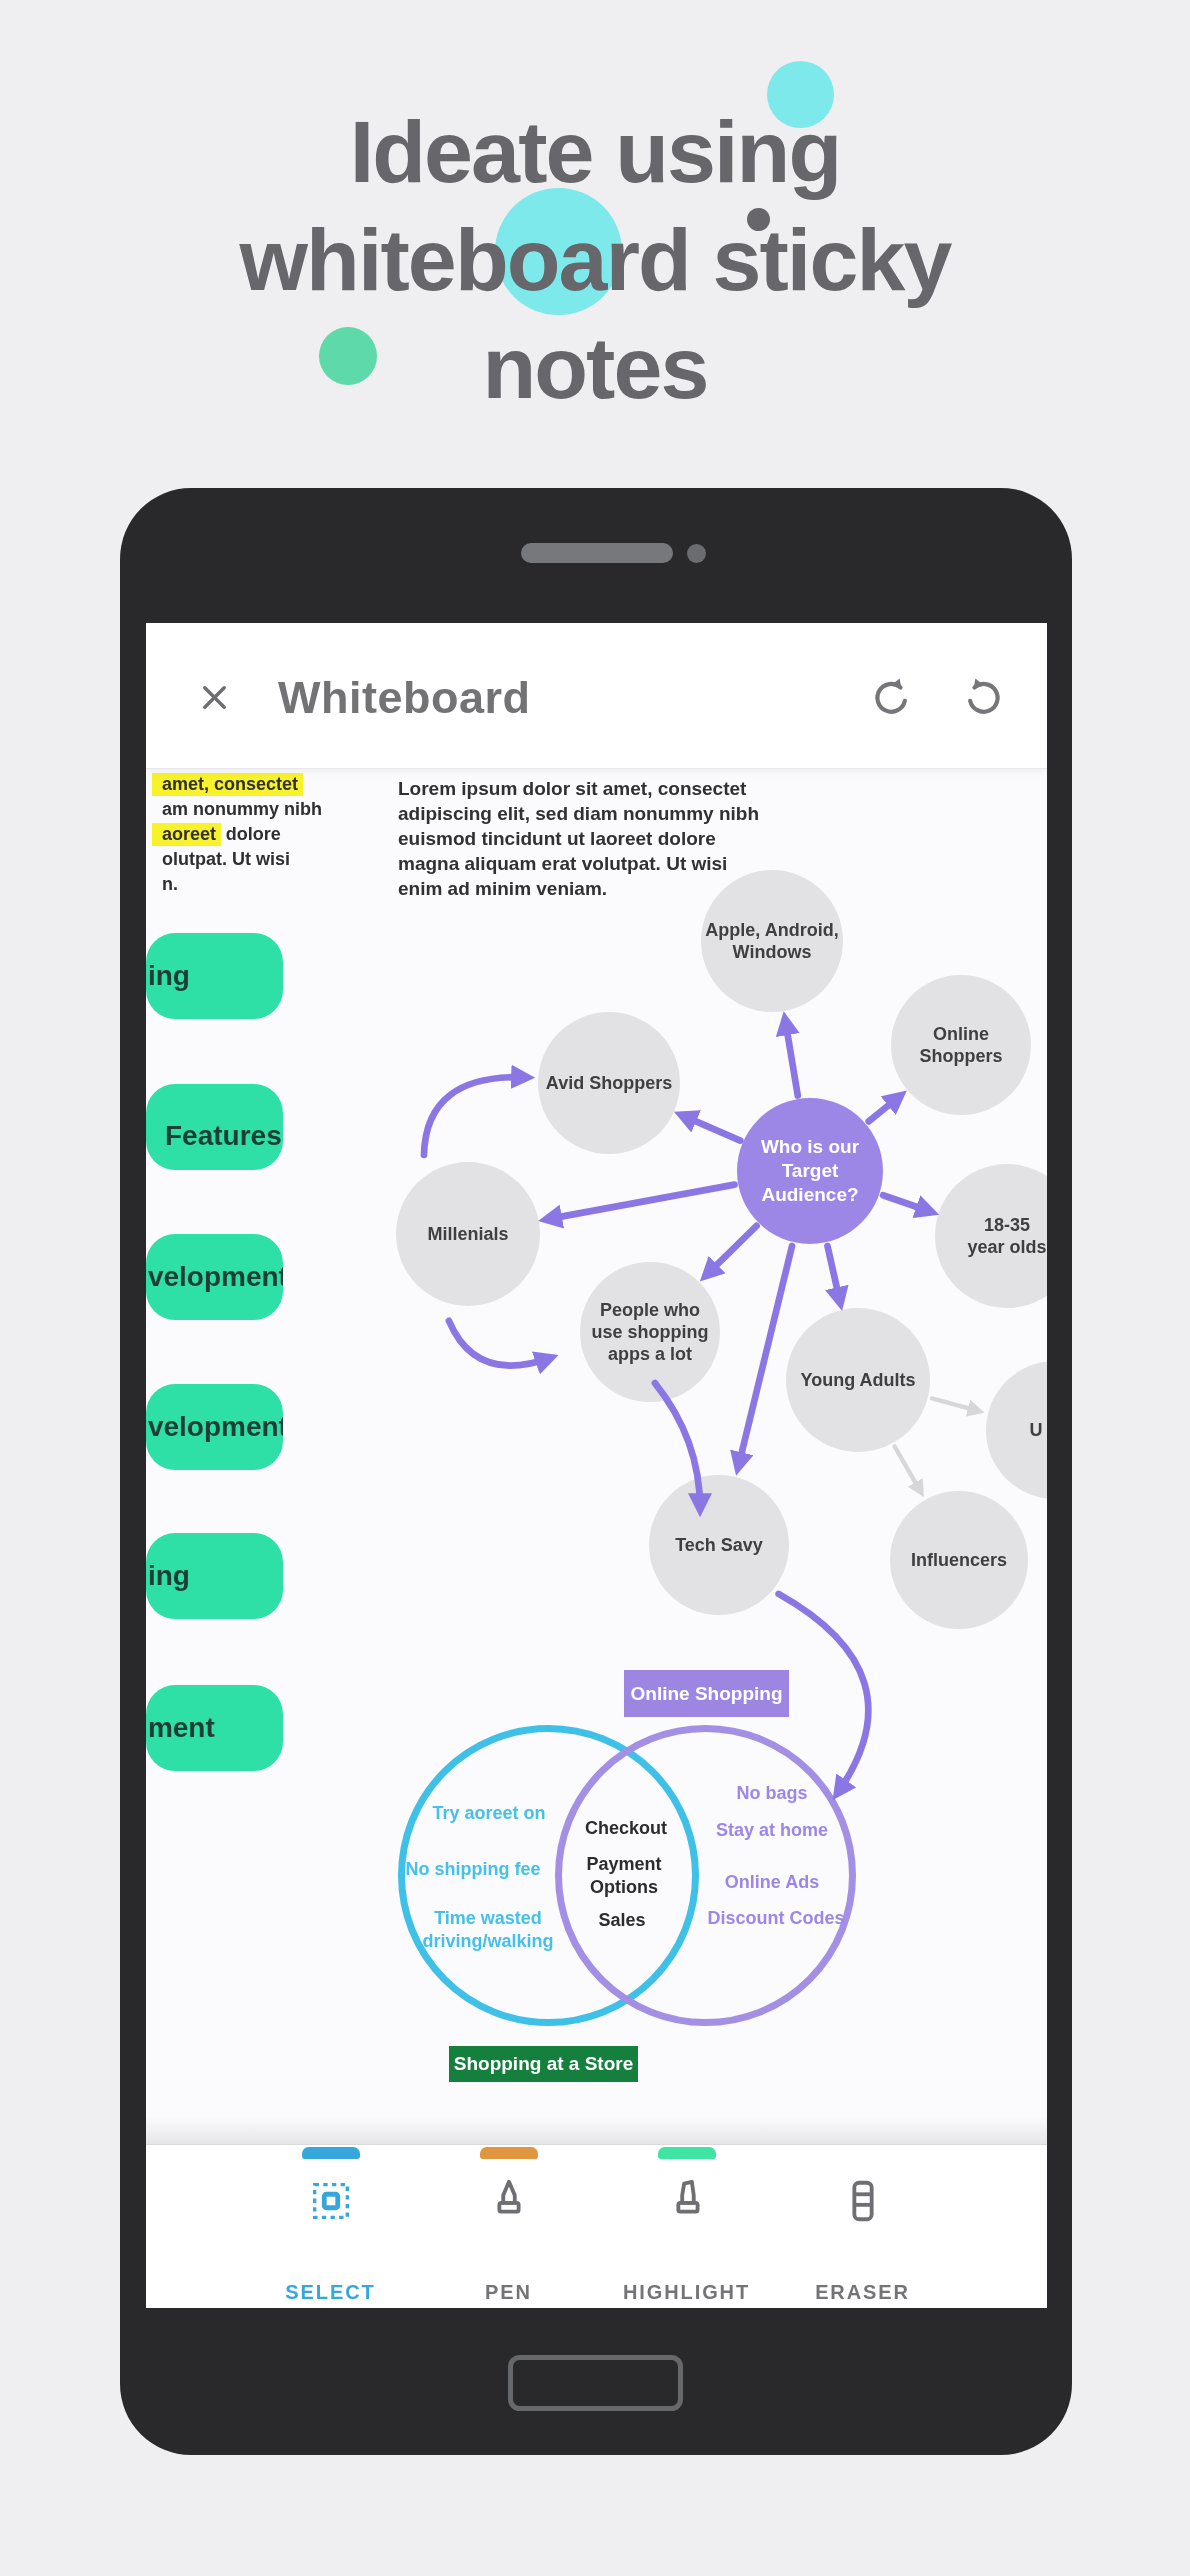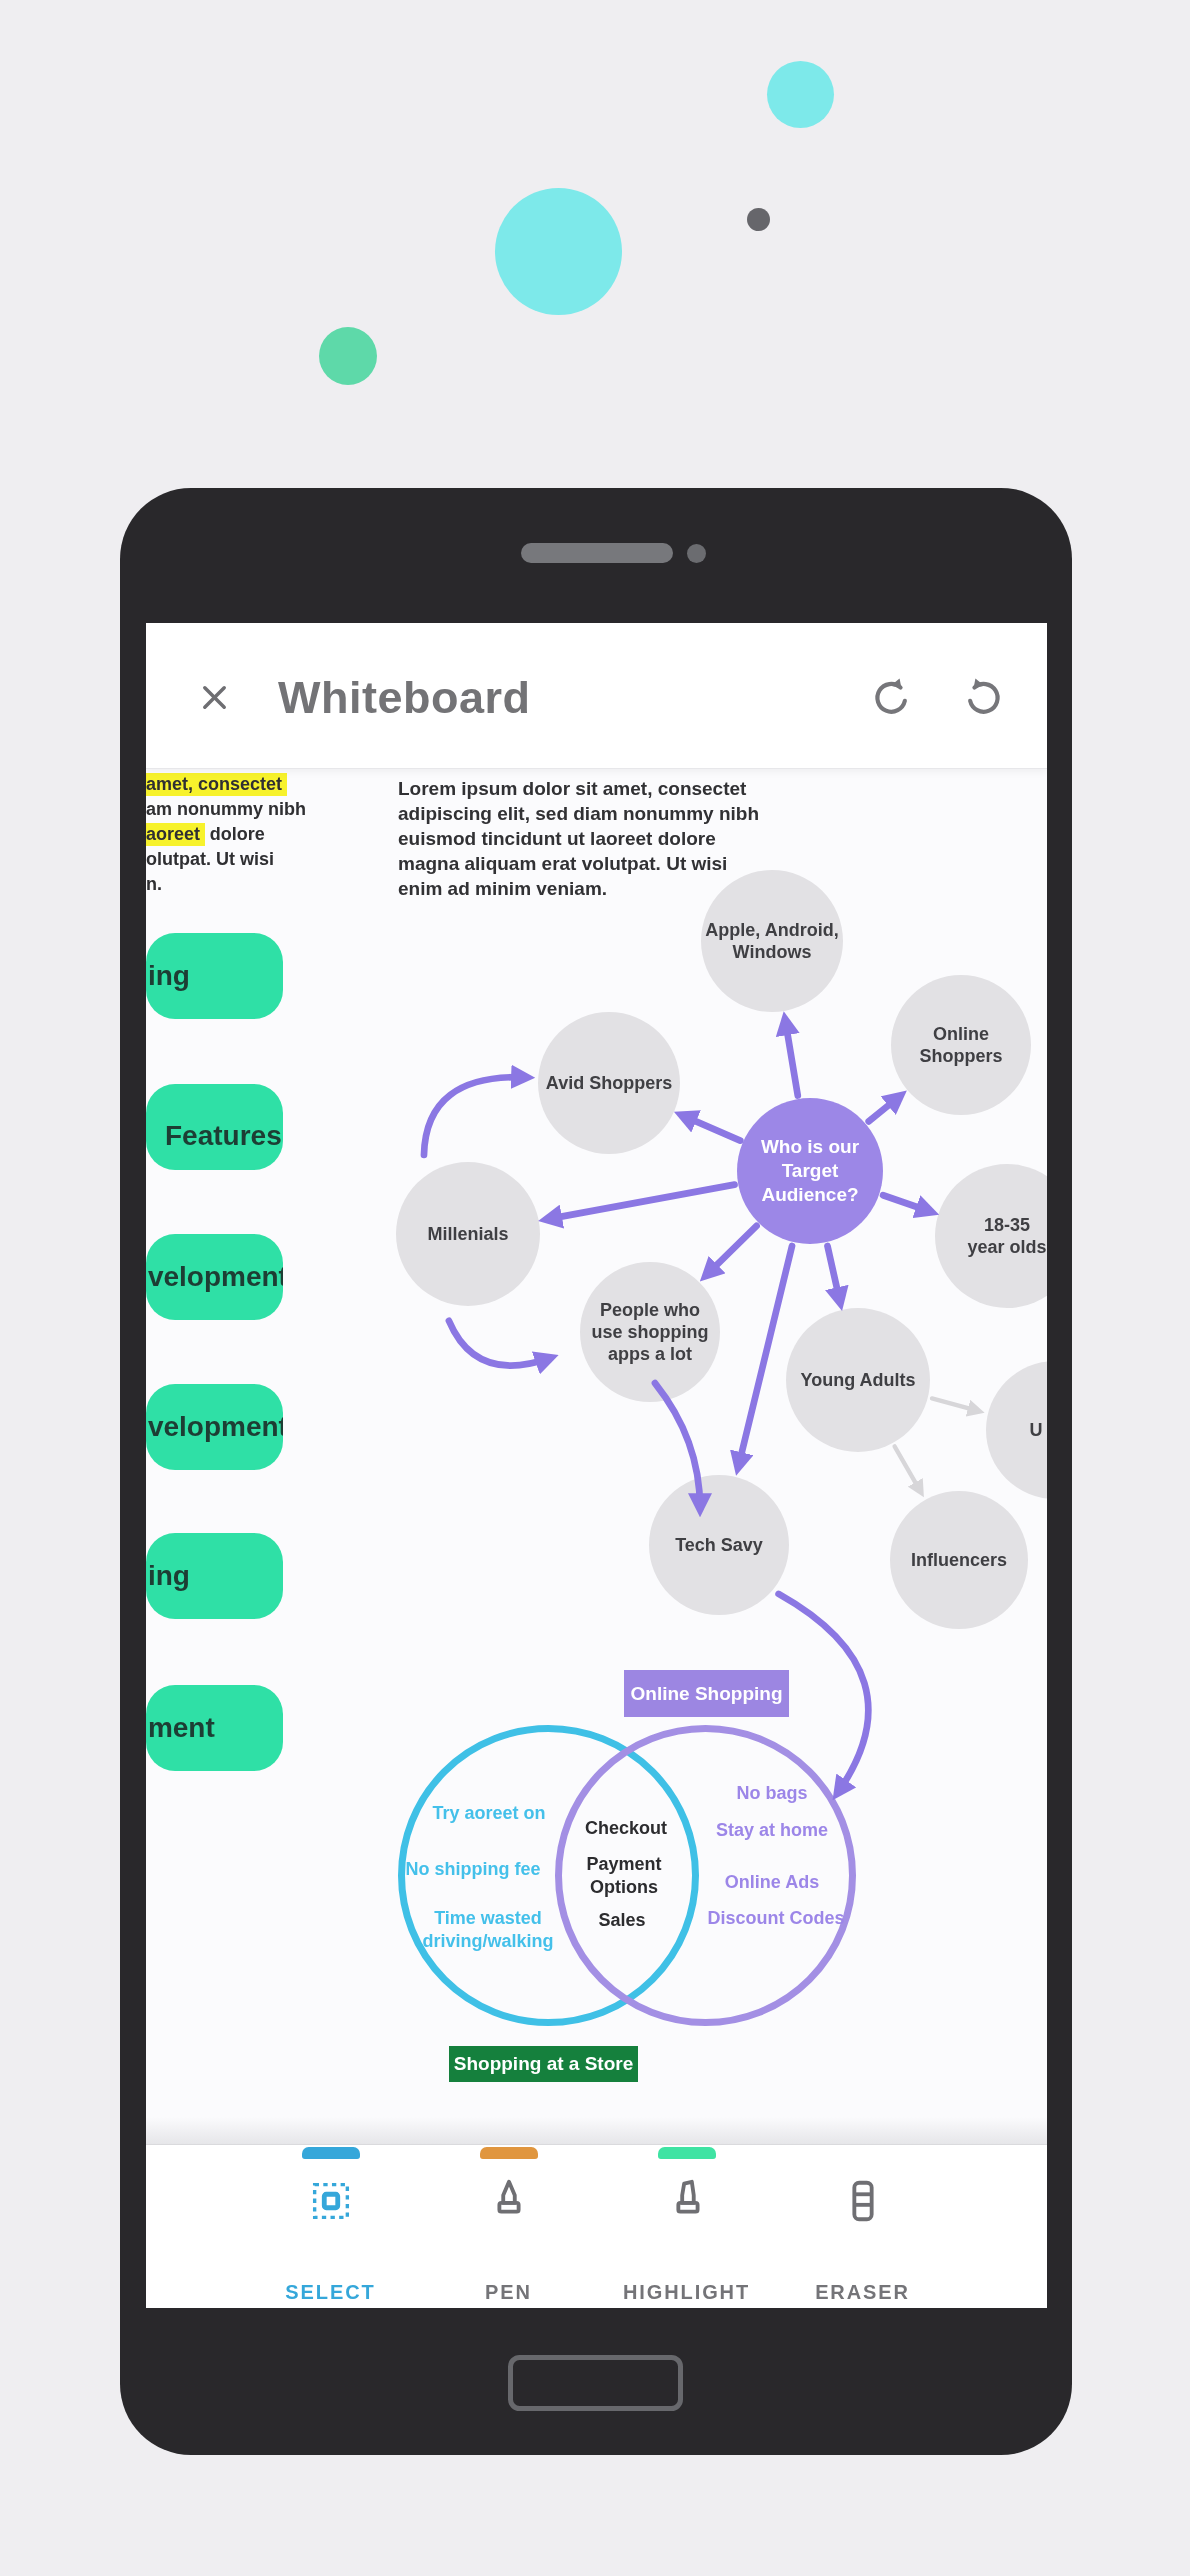--- a/index.html
+++ b/index.html
@@ -44,21 +44,21 @@
   .redo-btn  { left:817px; top:53px; }
   .app-title { position:absolute; left:132px; top:49px; font-size:45px; font-weight:bold;
                color:#737376; letter-spacing:0.5px; }
 
   
   .canvas { position:absolute; left:0; top:0; width:901px; height:1685px; z-index:10; }
   .canvas-shade { position:absolute; left:0; top:1494px; width:100%; height:27px;
                   background:linear-gradient(#fbfbfd,#e6e6e9); }
 
   #left-frag { position:absolute; left:0; top:151px; }
-  .fline { height:25px; font-size:18px; font-weight:bold; color:#2f2f32; white-space:nowrap; }
+  .fline { height:25px; font-size:18px; font-weight:bold; color:#2f2f32; white-space:nowrap;padding-left:16px; }
   .hl { background:#f7f22c; padding:1px 4.8px 1.9px 9.6px; margin-left:-9.6px; }
 
   #para { position:absolute; left:252px; top:153px; font-size:19px; font-weight:bold;
           color:#313134; line-height:25px; white-space:nowrap; }
 
   .note { position:absolute; left:0; width:137px; height:86px; background:#2fe0a6;
           display:flex; align-items:center; overflow:hidden;border-radius:29px; }
   .note span { font-size:28px; font-weight:bold; color:#1d3e34; white-space:nowrap; }
 
   .node { position:absolute; border-radius:50%; background:#e2e1e4; z-index:12;
@@ -95,20 +95,25 @@
 </head>
 <body>
 
 <div class="page">
 
   <div class="hero">
     <div class="deco c-big"></div>
     <div class="deco c-small"></div>
     <div class="deco c-gray"></div>
     <div class="deco c-mint"></div>
+    <h1 id="hero-title" style="margin:0;">
+        <div>Ideate using</div>
+        <div>whiteboard sticky</div>
+        <div>notes</div>
+      </h1>
   </div>
 
   <div class="phone">
     <div class="speaker"></div>
     <div class="camera"></div>
 
     <div class="screen">
 
       <div class="canvas">
         <div id="left-frag">

